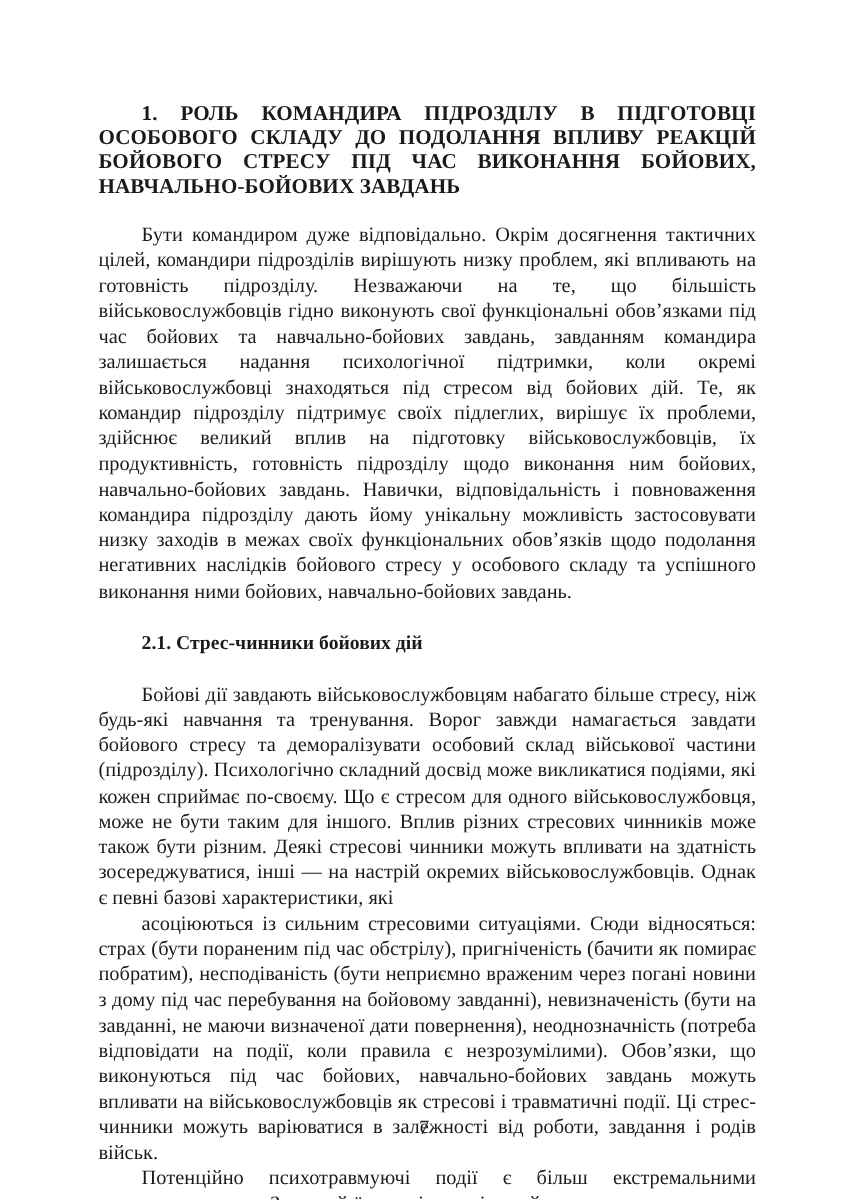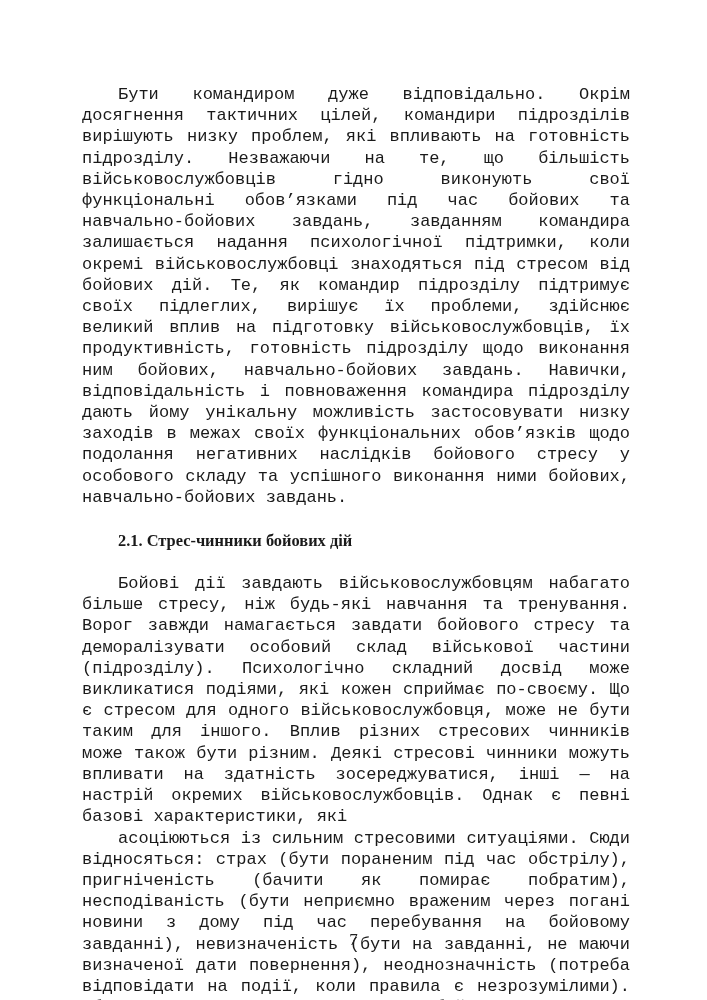--- a/index.html
+++ b/index.html
@@ -10,35 +10,38 @@
     color: #1a1a1a;
   }
   .h1 {
     font-weight: bold; font-size: 17.6px; line-height: 20.2px;
     text-align: justify; text-align-last: left;
     margin: 0 0 20px 0; letter-spacing: 0.1px;
   }
   .h1 .num { padding-left: 36px; }
   .p {
     font-size: 17px; line-height: 21.2px; text-align: justify;
-    margin: 0; text-indent: 36px; font-family: Liberation Mono, monospace;
+    margin: 0; text-indent: 36px;
   }
   .h2 {
     font-weight: bold; font-size: 16.4px; line-height: 21px;
     margin: 22px 0 22px 36px;
   }
   .page-num {
     position: absolute; left: 0; width: 707px; top: 930px; text-align: center;
     font-family: "Liberation Serif", "DejaVu Serif", serif; font-size: 17px; color: #222;
   }
 </style>
 </head>
 <body>
 
 <div class="page">
+  <div class="h1">
+    <span class="num">1. РОЛЬ КОМАНДИРА ПІДРОЗДІЛУ В ПІДГОТОВЦІ ОСОБОВОГО СКЛАДУ ДО ПОДОЛАННЯ ВПЛИВУ РЕАКЦІЙ БОЙОВОГО СТРЕСУ ПІД ЧАС ВИКОНАННЯ БОЙОВИХ, НАВЧАЛЬНО-БОЙОВИХ ЗАВДАНЬ</span>
+  </div>
 
   <p class="p">Бути командиром дуже відповідально. Окрім досягнення тактичних цілей, командири підрозділів вирішують низку проблем, які впливають на готовність підрозділу. Незважаючи на те, що більшість військовослужбовців гідно виконують свої функціональні обов’язками під час бойових та навчально-бойових завдань, завданням командира залишається надання психологічної підтримки, коли окремі військовослужбовці знаходяться під стресом від бойових дій. Те, як командир підрозділу підтримує своїх підлеглих, вирішує їх проблеми, здійснює великий вплив на підготовку військовослужбовців, їх продуктивність, готовність підрозділу щодо виконання ним бойових, навчально-бойових завдань. Навички, відповідальність і повноваження командира підрозділу дають йому унікальну можливість застосовувати низку заходів в межах своїх функціональних обов’язків щодо подолання негативних наслідків бойового стресу у особового складу та успішного виконання ними бойових, навчально-бойових завдань.</p>
 
   <div class="h2">2.1. Стрес-чинники бойових дій</div>
 
   <p class="p">Бойові дії завдають військовослужбовцям набагато більше стресу, ніж будь-які навчання та тренування. Ворог завжди намагається завдати бойового стресу та деморалізувати особовий склад військової частини (підрозділу). Психологічно складний досвід може викликатися подіями, які кожен сприймає по-своєму. Що є стресом для одного військовослужбовця, може не бути таким для іншого. Вплив різних стресових чинників може також бути різним. Деякі стресові чинники можуть впливати на здатність зосереджуватися, інші — на настрій окремих військовослужбовців. Однак є певні базові характеристики, які</p>
   <p class="p">асоціюються із сильним стресовими ситуаціями. Сюди відносяться: страх (бути пораненим під час обстрілу), пригніченість (бачити як помирає побратим), несподіваність (бути неприємно враженим через погані новини з дому під час перебування на бойовому завданні), невизначеність (бути на завданні, не маючи визначеної дати повернення), неоднозначність (потреба відповідати на події, коли правила є незрозумілими). Обов’язки, що виконуються під час бойових, навчально-бойових завдань можуть впливати на військовослужбовців як стресові і травматичні події. Ці стрес-чинники можуть варіюватися в залежності від роботи, завдання і родів військ.</p>
   <p class="p">Потенційно психотравмуючі події є більш екстремальними чинниками стресу. Зазвичай їх асоціюють із серйозними пораненнями чи смертю, чи загрозою отримати серйозне поранення, що призведе до смерті або каліцтва.</p>
 </div>
 

